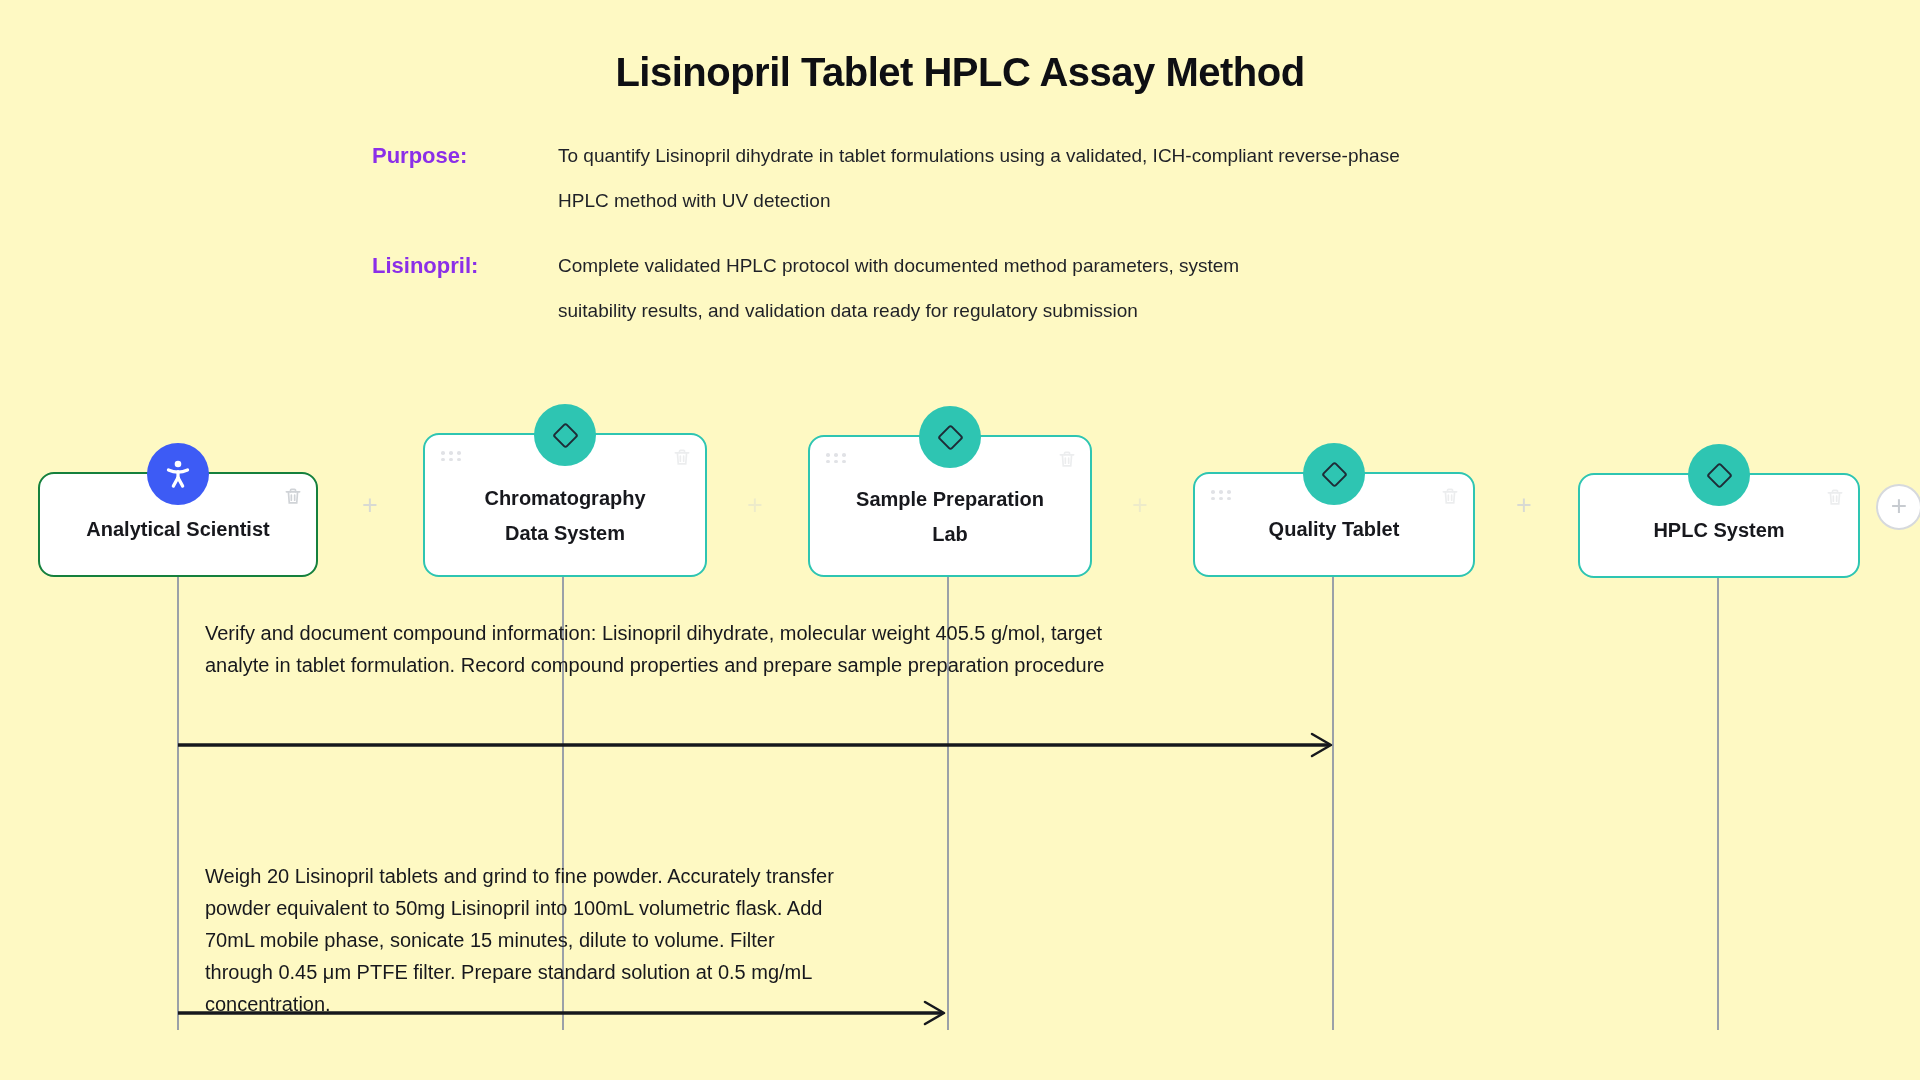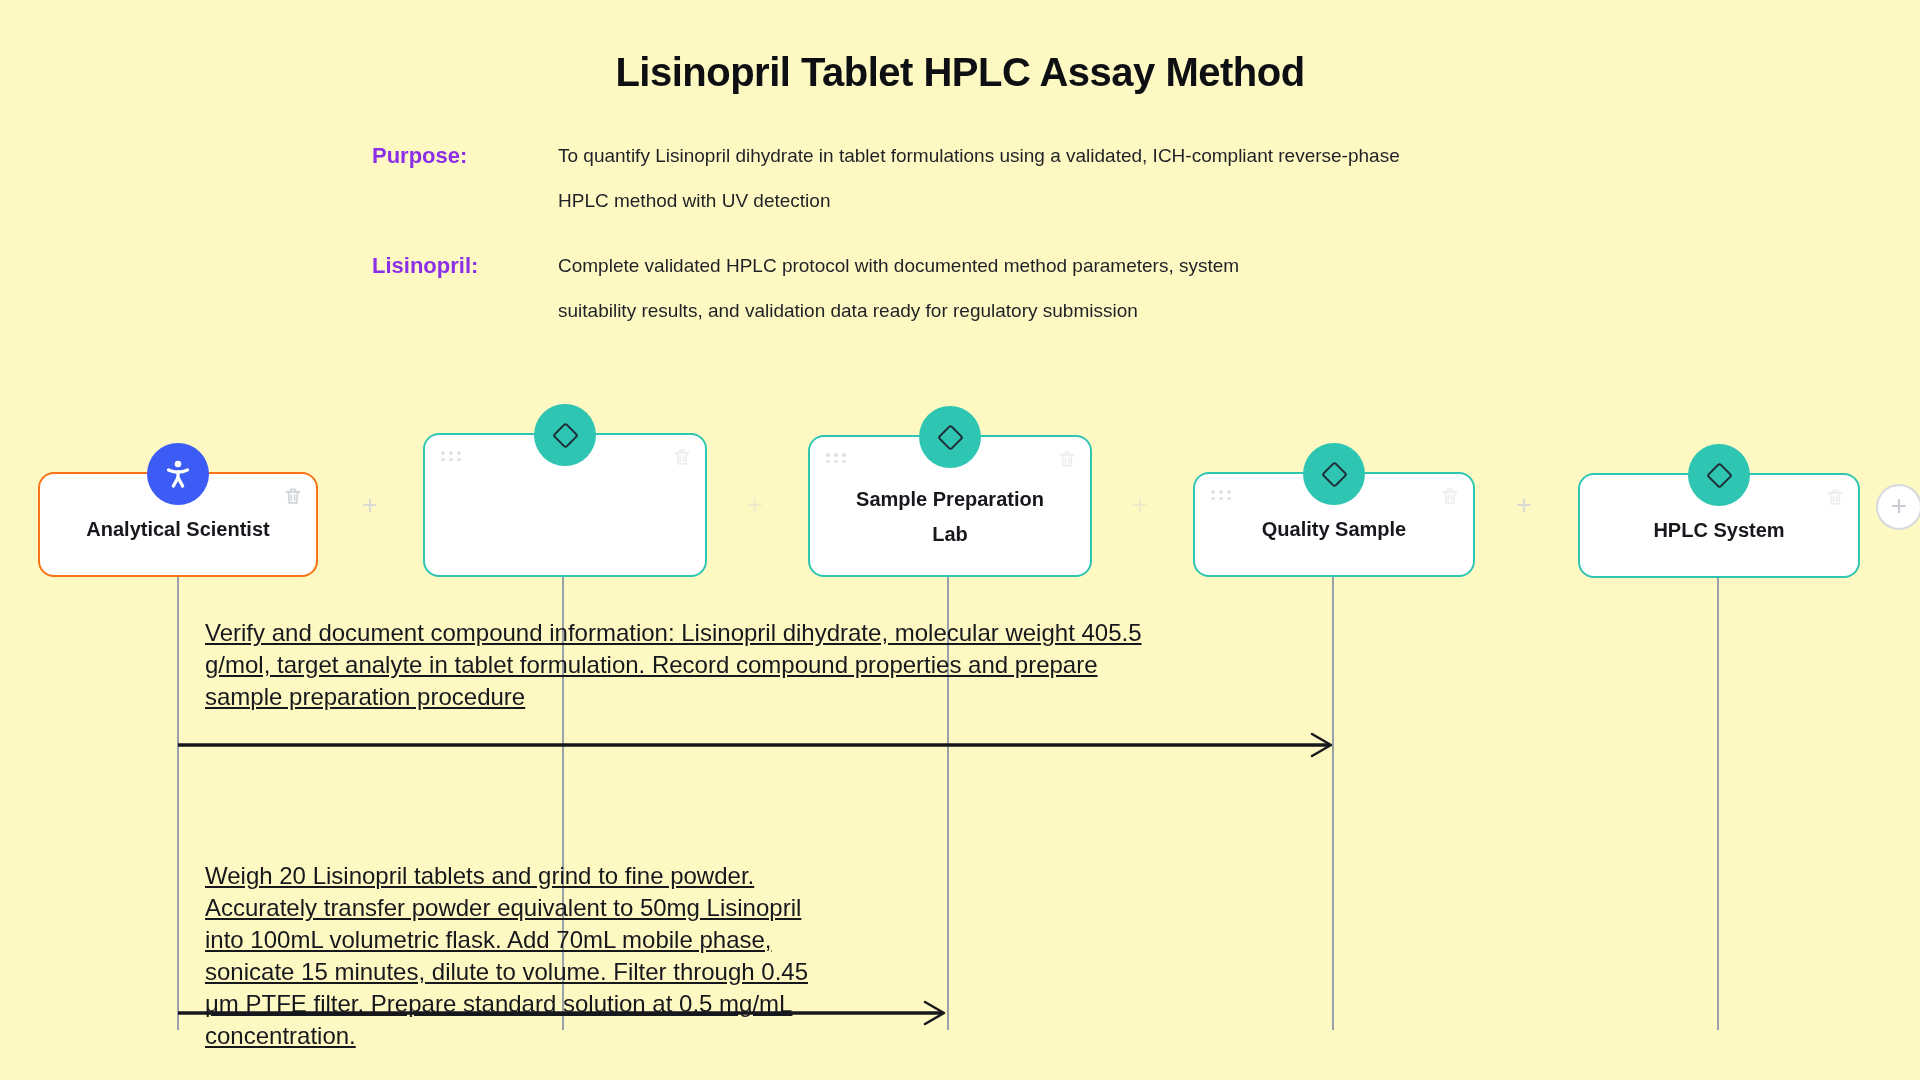--- a/index.html
+++ b/index.html
@@ -22,21 +22,21 @@
   }
   .purpose-label{top:133px;}
   .purpose-text{top:133px;width:880px;}
   .deliverable-label{top:243px;}
   .deliverable-text{top:243px;width:760px;}
   
   .participant{
     position:absolute;background:#fff;border-radius:16px;
     display:flex;align-items:center;justify-content:center;z-index:4;
   }
-  .participant.blue{border:2px solid #f97316;}
+  .participant.blue{border:2px solid #15803d;}
   .participant.teal{border:2px solid #2EC5B2;}
   .p-circle{
     position:absolute;left:50%;top:0;transform:translate(-50%,-50%);
     width:62px;height:62px;border-radius:50%;
     display:flex;align-items:center;justify-content:center;z-index:5;
   }
   .p-circle.blue{background:#3D5BF5;}
   .p-circle.teal{background:#2EC5B2;}
   .diamond{
     width:15px;height:15px;border:2.5px solid #1e2b36;border-radius:3px;
@@ -65,21 +65,21 @@
   .gap-plus::before{content:"+";}
   .circle-plus{
     position:absolute;left:1876px;top:484px;width:42px;height:42px;border-radius:50%;
     border:2px solid #d6d9dd;color:#c7cbd0;font-size:28px;text-align:center;line-height:40px;
     z-index:2;background:#fff;
   }
   .circle-plus::before{content:"+";}
   
   .lifeline{position:absolute;top:572px;width:2px;height:458px;background:#9BA1A8;z-index:1;}
   .msg-text{
-    position:absolute;font-size:24px;font-weight:500;line-height:32px;color:#17181d;z-index:3;text-decoration:underline;
+    position:absolute;font-size:20px;font-weight:500;line-height:32px;color:#17181d;z-index:3;
   }
   .msg1-text{left:205px;top:617px;width:960px;}
   .msg2-text{left:205px;top:824px;width:640px;margin-top:36px;}
   .arrow{position:absolute;z-index:3;}
   .arrow1{left:178px;top:730px;}
   .arrow2{left:178px;top:998px;}
 </style>
 </head>
 <body>
 
@@ -130,20 +130,21 @@
         <span></span>
     </div>
     <div class="trash faint">
       <svg viewBox="0 0 24 24" width="20" height="20" fill="none" stroke="currentColor" stroke-width="2" stroke-linecap="round">
         <path d="M4 7h16"></path>
           <path d="M9 7V5.2a1.2 1.2 0 0 1 1.2-1.2h3.6A1.2 1.2 0 0 1 15 5.2V7"></path>
         <path d="M6.5 7l1 13.2h9l1-13.2"></path>
           <path d="M10 11v6M14 11v6"></path>
       </svg>
     </div>
+    <span class="p-label">Chromatography Data System</span>
     <div class="p-circle teal">
         <div class="diamond"></div>
       </div>
   </div>
 
   <div class="participant teal two-line" style="left:808px;top:435px;width:280px;height:138px;">
     <div class="drag-dots">
       <span></span>
         <span></span>
         <span></span>
@@ -175,21 +176,21 @@
         <span></span>
     </div>
     <div class="trash faint">
       <svg viewBox="0 0 24 24" width="20" height="20" fill="none" stroke="currentColor" stroke-width="2" stroke-linecap="round">
         <path d="M4 7h16"></path>
           <path d="M9 7V5.2a1.2 1.2 0 0 1 1.2-1.2h3.6A1.2 1.2 0 0 1 15 5.2V7"></path>
         <path d="M6.5 7l1 13.2h9l1-13.2"></path>
           <path d="M10 11v6M14 11v6"></path>
       </svg>
     </div>
-    <span class="p-label">Quality Sample</span>
+    <span class="p-label">Quality Tablet</span>
     <div class="p-circle teal">
         <div class="diamond"></div>
       </div>
   </div>
 
   <div class="participant teal one-line" style="left:1578px;top:473px;width:278px;height:101px;align-items:center;">
     <div class="trash faint">
       <svg viewBox="0 0 24 24" width="20" height="20" fill="none" stroke="currentColor" stroke-width="2" stroke-linecap="round">
         <path d="M4 7h16"></path>
           <path d="M9 7V5.2a1.2 1.2 0 0 1 1.2-1.2h3.6A1.2 1.2 0 0 1 15 5.2V7"></path>

